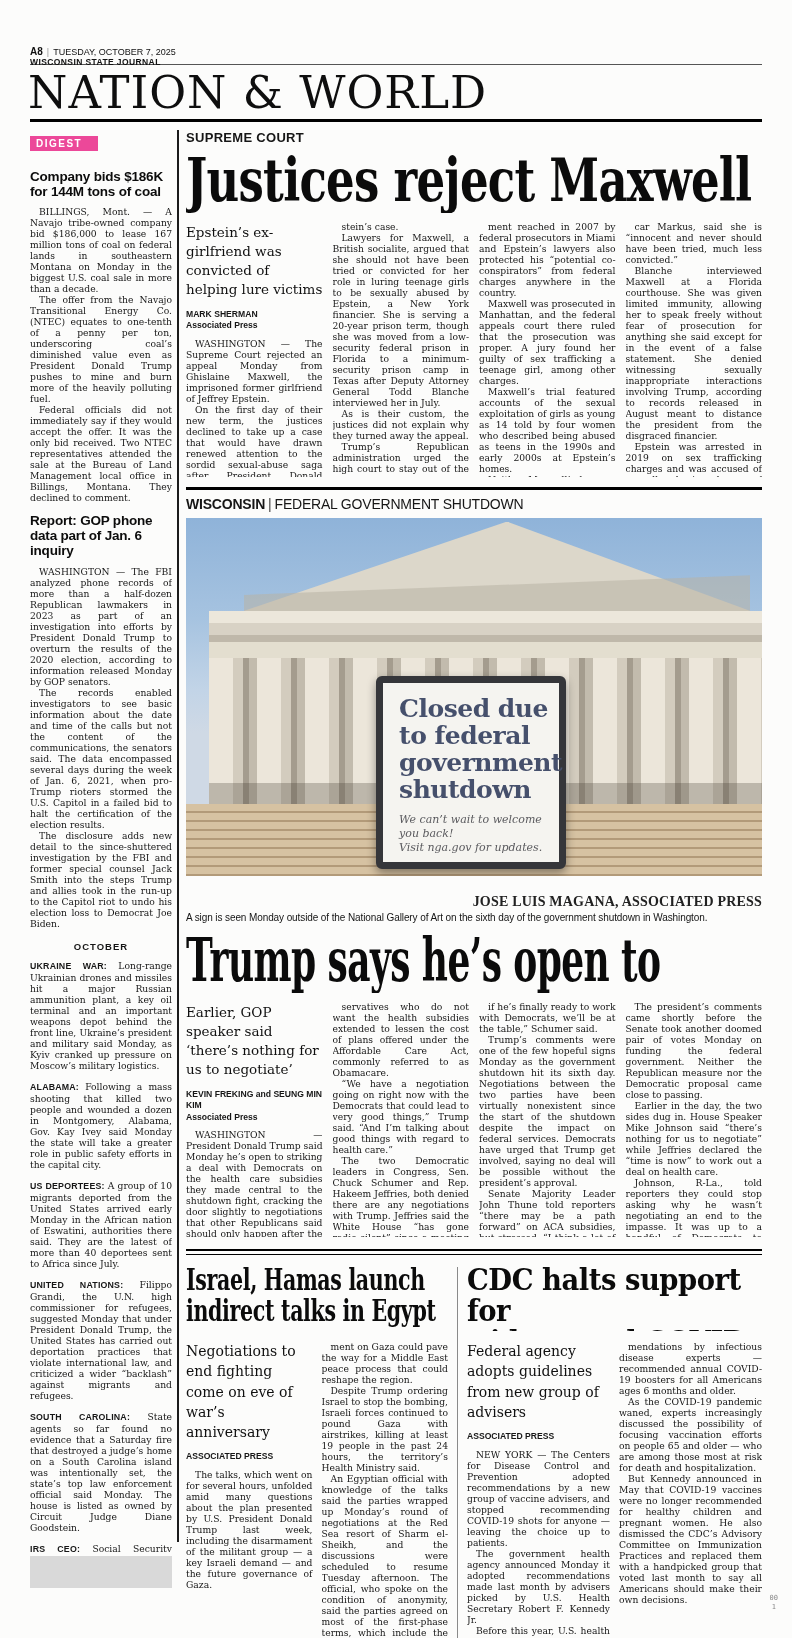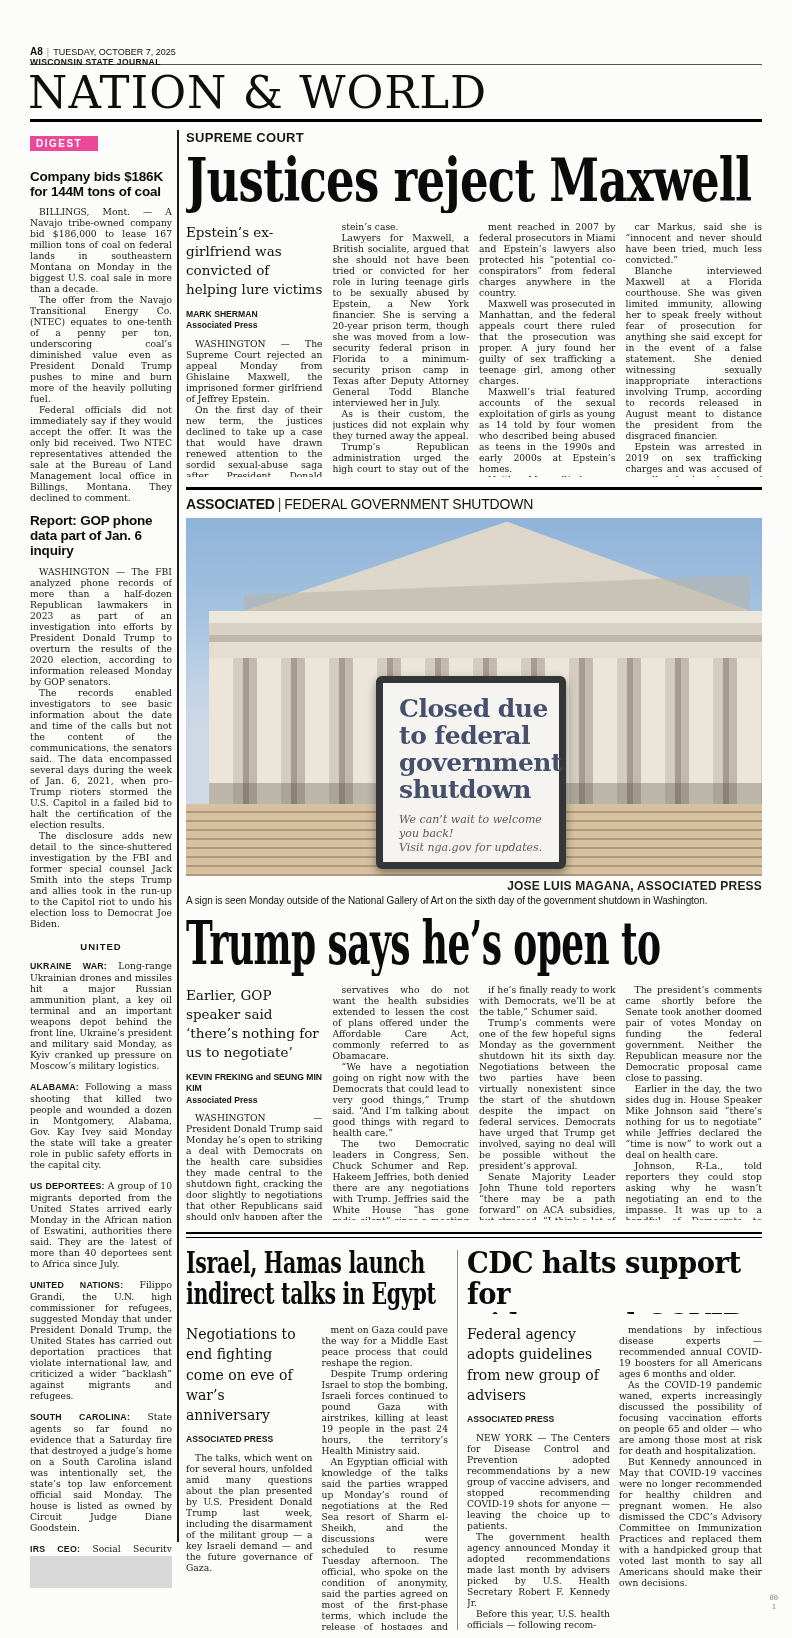--- a/index.html
+++ b/index.html
@@ -61,21 +61,21 @@
             background:repeating-linear-gradient(90deg,#ece6da 0 24px,#d3ccbe 24px 34px,#a49c8e 34px 40px,#c2bbad 40px 48px);}
   .col-shadow{position:absolute;left:4%;top:74%;width:96%;height:6%;background:rgba(70,60,50,.28);}
   .steps{position:absolute;left:0;top:80%;width:100%;height:20%;
             background:repeating-linear-gradient(180deg,#d6c2a2 0 7px,#b29a79 7px 9px);}
   .sign{position:absolute;left:33%;top:44%;width:33%;height:54%;background:#f5f4f0;
         border:7px solid #35363a;border-radius:6px;box-shadow:0 4px 10px rgba(0,0,0,.4);
         padding:12px 8px 0 16px;box-sizing:border-box;}
   .sign-title{font-family:"DejaVu Serif",serif;font-weight:bold;color:#46506c;font-size:25px;line-height:1.08;letter-spacing:-.5px;}
   .sign-title p{margin:0;text-indent:0;}
   .sign-sub{margin-top:10px;font-style:italic;color:#5a5a5e;font-size:11px;line-height:1.3;}
-  .credit{font-family:Liberation Sans, sans-serif;font-weight:bold;font-size:12px;color:#222;text-align:right;margin-top:3px;letter-spacing:.2px;}
+  .credit{font-family:Liberation Serif, serif;font-weight:bold;font-size:14px;color:#222;text-align:right;margin-top:18px;letter-spacing:.2px;}
   .caption{font-family:"Liberation Sans",sans-serif;font-size:10px;color:#141414;margin:2px 0 6px 0;letter-spacing:-.1px;}
   
   .double-rule{margin:12px 0 10px 0;border-top:2px solid #000;height:3px;border-bottom:1px solid #000;}
   .bottom-row{display:flex;}
   .sec-israel{width:262px;flex:none;}
   .bottom-vline{width:1px;background:#8a8a8a;margin:2px 9px 0 9px;}
   .sec-cdc{flex:1;}
   .hl-md{font-size:29px;line-height:31px;height:66px;margin-bottom:10px;}
   .cols-2{display:flex;gap:9px;}
   .cols-2 .col{flex:1;overflow:hidden;}
@@ -108,21 +108,21 @@
         <p>Federal officials did not immediately say if they would accept the offer. It was the only bid received. Two NTEC representatives attended the sale at the Bureau of Land Management local office in Billings, Montana. They declined to comment.</p>
       </div>
 
     <h3>Report: GOP phone data part of Jan. 6 inquiry</h3>
     <div class="body">
         <p>WASHINGTON — The FBI analyzed phone records of more than a half-dozen Republican lawmakers in 2023 as part of an investigation into efforts by President Donald Trump to overturn the results of the 2020 election, according to information released Monday by GOP senators.</p>
         <p>The records enabled investigators to see basic information about the date and time of the calls but not the content of the communications, the senators said. The data encompassed several days during the week of Jan. 6, 2021, when pro-Trump rioters stormed the U.S. Capitol in a failed bid to halt the certification of the election results.</p>
         <p>The disclosure adds new detail to the since-shuttered investigation by the FBI and former special counsel Jack Smith into the steps Trump and allies took in the run-up to the Capitol riot to undo his election loss to Democrat Joe Biden.</p>
       </div>
 
-    <div class="briefly-label">UNITED</div>
+    <div class="briefly-label">OCTOBER</div>
 
     <p class="brief"><span class="lead">UKRAINE WAR:</span> <span>Long-range Ukrainian drones and missiles hit a major Russian ammunition plant, a key oil terminal and an important weapons depot behind the front line, Ukraine’s president and military said Monday, as Kyiv cranked up pressure on Moscow’s military logistics.</span></p>
     <p class="brief"><span class="lead">ALABAMA:</span> <span>Following a mass shooting that killed two people and wounded a dozen in Montgomery, Alabama, Gov. Kay Ivey said Monday the state will take a greater role in public safety efforts in the capital city.</span></p>
     <p class="brief"><span class="lead">US DEPORTEES:</span> <span>A group of 10 migrants deported from the United States arrived early Monday in the African nation of Eswatini, authorities there said. They are the latest of more than 40 deportees sent to Africa since July.</span></p>
     <p class="brief"><span class="lead">UNITED NATIONS:</span> <span>Filippo Grandi, the U.N. high commissioner for refugees, suggested Monday that under President Donald Trump, the United States has carried out deportation practices that violate international law, and criticized a wider “backlash” against migrants and refugees.</span></p>
     <p class="brief"><span class="lead">SOUTH CAROLINA:</span> <span>State agents so far found no evidence that a Saturday fire that destroyed a judge’s home on a South Carolina island was intentionally set, the state’s top law enforcement official said Monday. The house is listed as owned by Circuit Judge Diane Goodstein.</span></p>
     <p class="brief"><span class="lead">IRS CEO:</span> <span>Social Security Administration Commissioner Frank Bisignano was named Monday to the newly created position of CEO of the IRS, making him the latest member of the Trump administration to be put in charge of multiple federal agencies. It was unclear whether Bisignano’s IRS role will require Senate confirmation.</span></p>
 
     
 
@@ -174,21 +174,21 @@
               <p>Epstein was arrested in 2019 on sex trafficking charges and was accused of sexually abusing dozens of teenage girls. A month later, he was found dead in a New York jail cell in what investigators described as a suicide.</p>
             </div>
           </div>
       </div>
     </section>
 
     <div class="h-rule"></div>
 
     <section>
       <div class="photo-kicker">
-        <b>ASSOCIATED</b><span class="pipe">|</span><span>FEDERAL GOVERNMENT SHUTDOWN</span>
+        <b>WISCONSIN</b><span class="pipe">|</span><span>FEDERAL GOVERNMENT SHUTDOWN</span>
       </div>
       <figure class="photo" style="margin:0;">
         <div class="pediment"></div>
         <div class="pediment-shade"></div>
         <div class="entablature"></div>
         <div class="colonnade"></div>
         <div class="col-shadow"></div>
         <div class="steps"></div>
         <div class="sign">
           <div class="sign-title">

